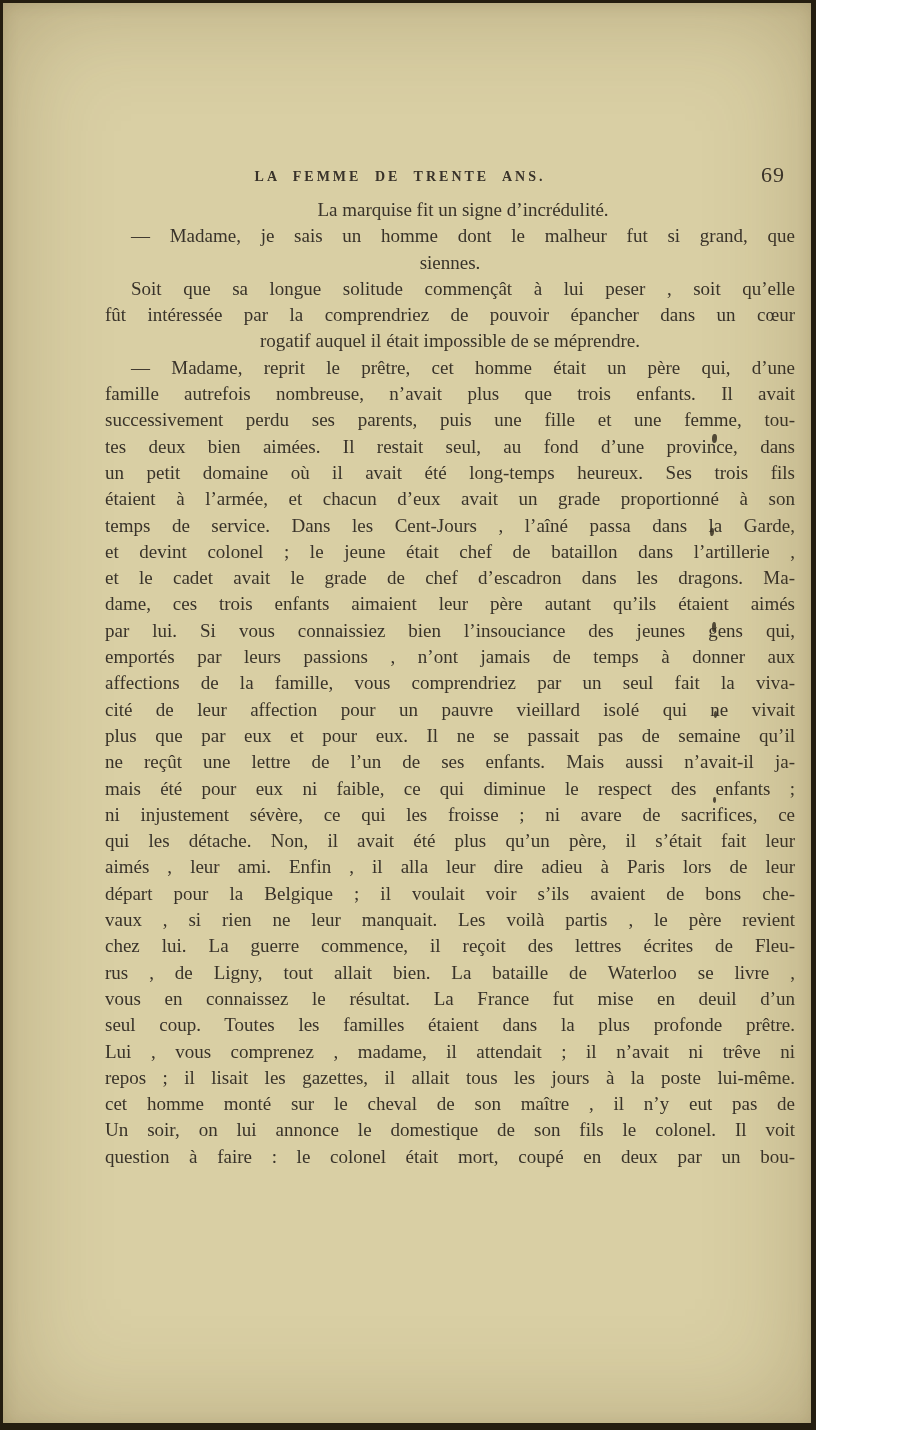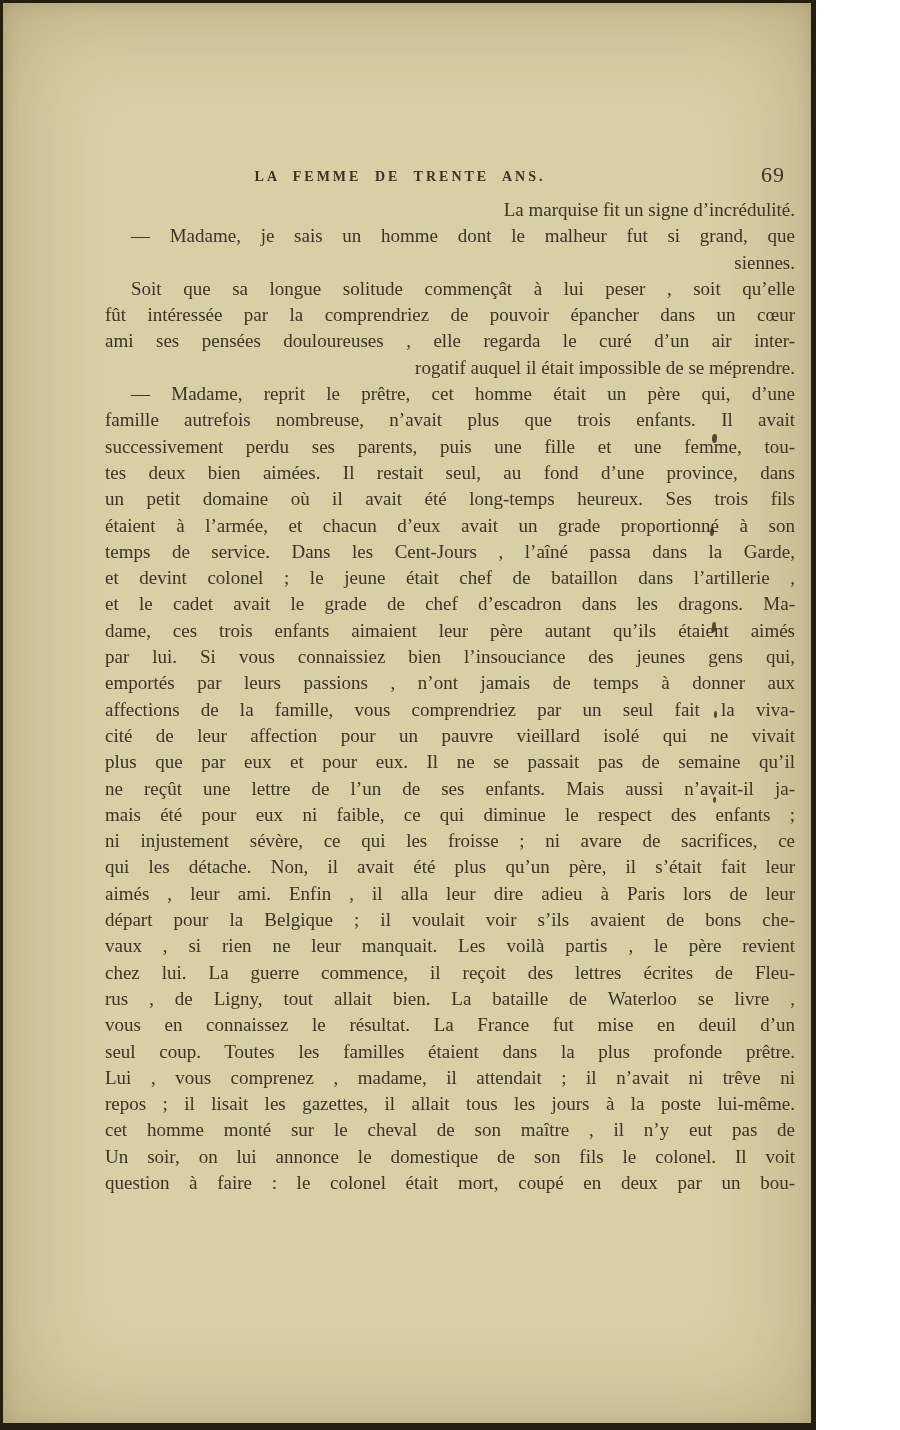--- a/index.html
+++ b/index.html
@@ -65,21 +65,21 @@
   
   .text-block {
     position: absolute;
     left: 105px;
     top: 197px;
     width: 690px;
     font-size: 19px;
     line-height: 26.3px;
     text-rendering: optimizeLegibility;
   }
-  .line { text-align: right; }
+  .line { text-align: center; }
   .line.justify { text-align: justify; text-align-last: justify; }
   .line.first { text-indent: 26px; }
 
   
   .speck {
     position: absolute;
     background: rgba(58, 50, 36, 0.85);
     border-radius: 50% 40% 55% 45%;
     z-index: 4;
   }
@@ -98,21 +98,20 @@
       <div class="paragraph">
         <div class="line first">La marquise fit un signe d’incrédulité.</div>
       </div>
       <div class="paragraph">
         <div class="line first justify">— Madame, je sais un homme dont le malheur fut si grand, que</div>
         <div class="line">siennes.</div>
       </div>
       <div class="paragraph">
         <div class="line first justify">Soit que sa longue solitude commençât à lui peser , soit qu’elle</div>
         <div class="line justify">fût intéressée par la comprendriez de pouvoir épancher dans un cœur</div>
-        <div class="line justify">ami ses pensées douloureuses , elle regarda le curé d’un air inter-</div>
         <div class="line">rogatif auquel il était impossible de se méprendre.</div>
       </div>
       <div class="paragraph">
         <div class="line first justify">— Madame, reprit le prêtre, cet homme était un père qui, d’une</div>
         <div class="line justify">famille autrefois nombreuse, n’avait plus que trois enfants. Il avait</div>
         <div class="line justify">successivement perdu ses parents, puis une fille et une femme, tou-</div>
         <div class="line justify">tes deux bien aimées. Il restait seul, au fond d’une province, dans</div>
         <div class="line justify">un petit domaine où il avait été long-temps heureux. Ses trois fils</div>
         <div class="line justify">étaient à l’armée, et chacun d’eux avait un grade proportionné à son</div>
         <div class="line justify">temps de service. Dans les Cent-Jours , l’aîné passa dans la Garde,</div>

